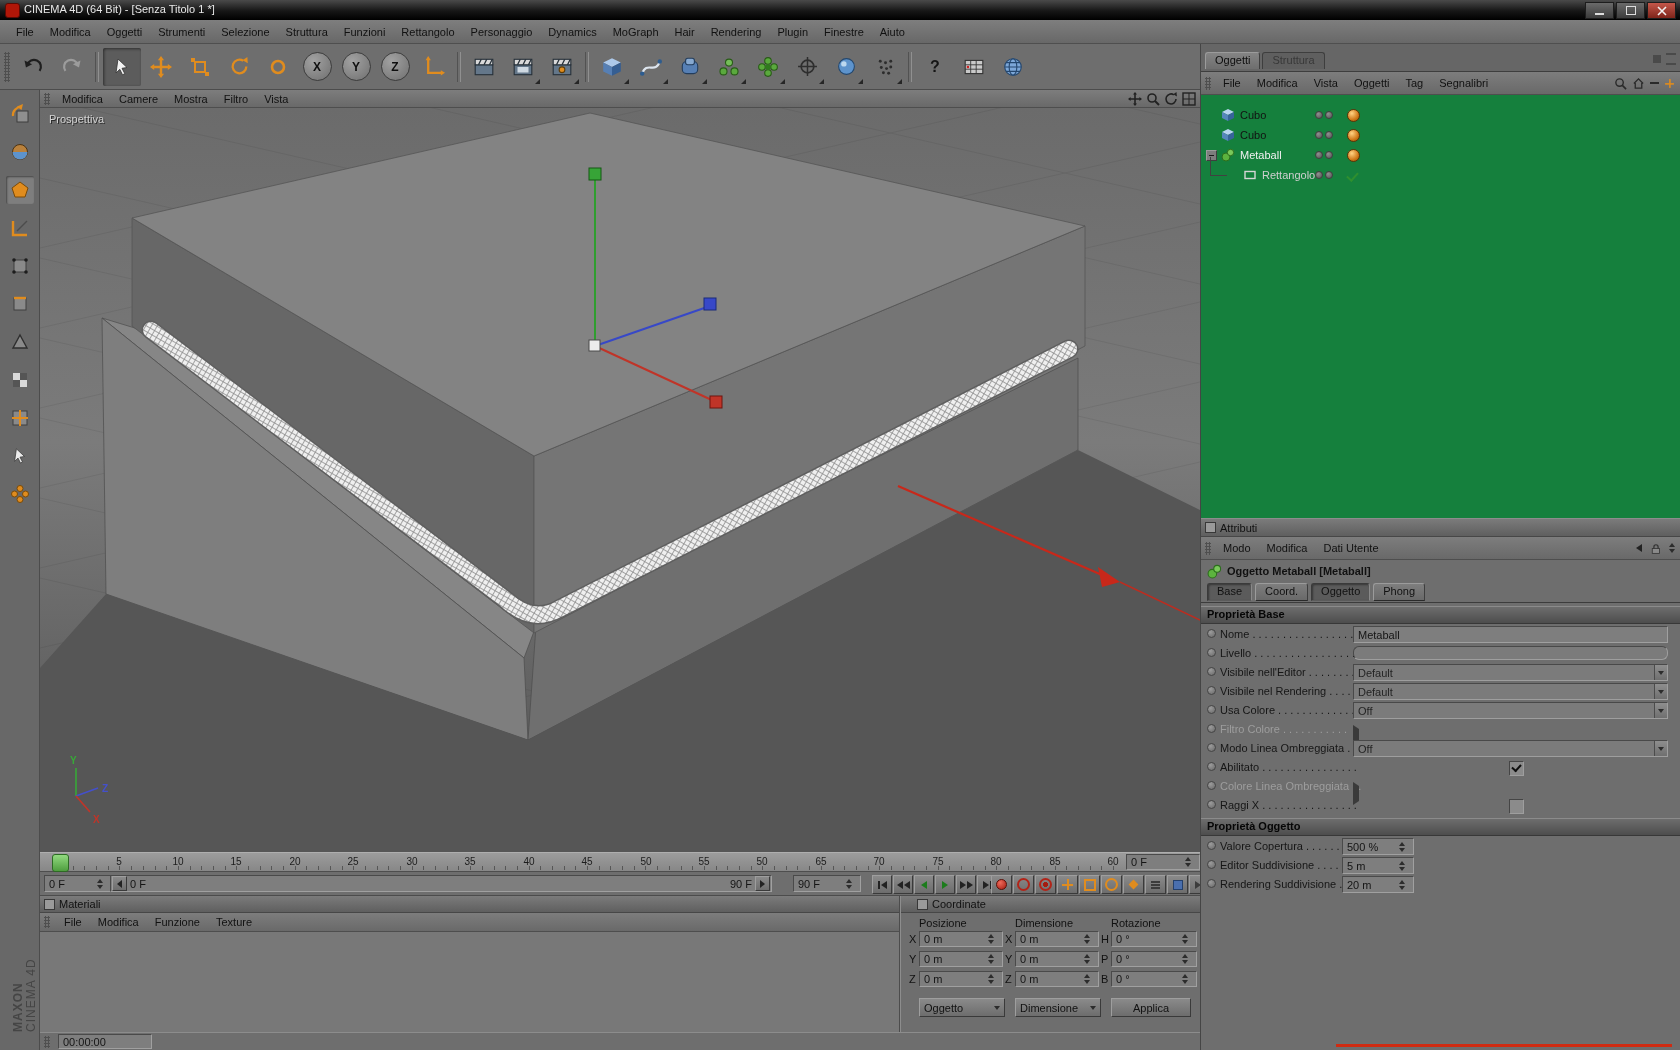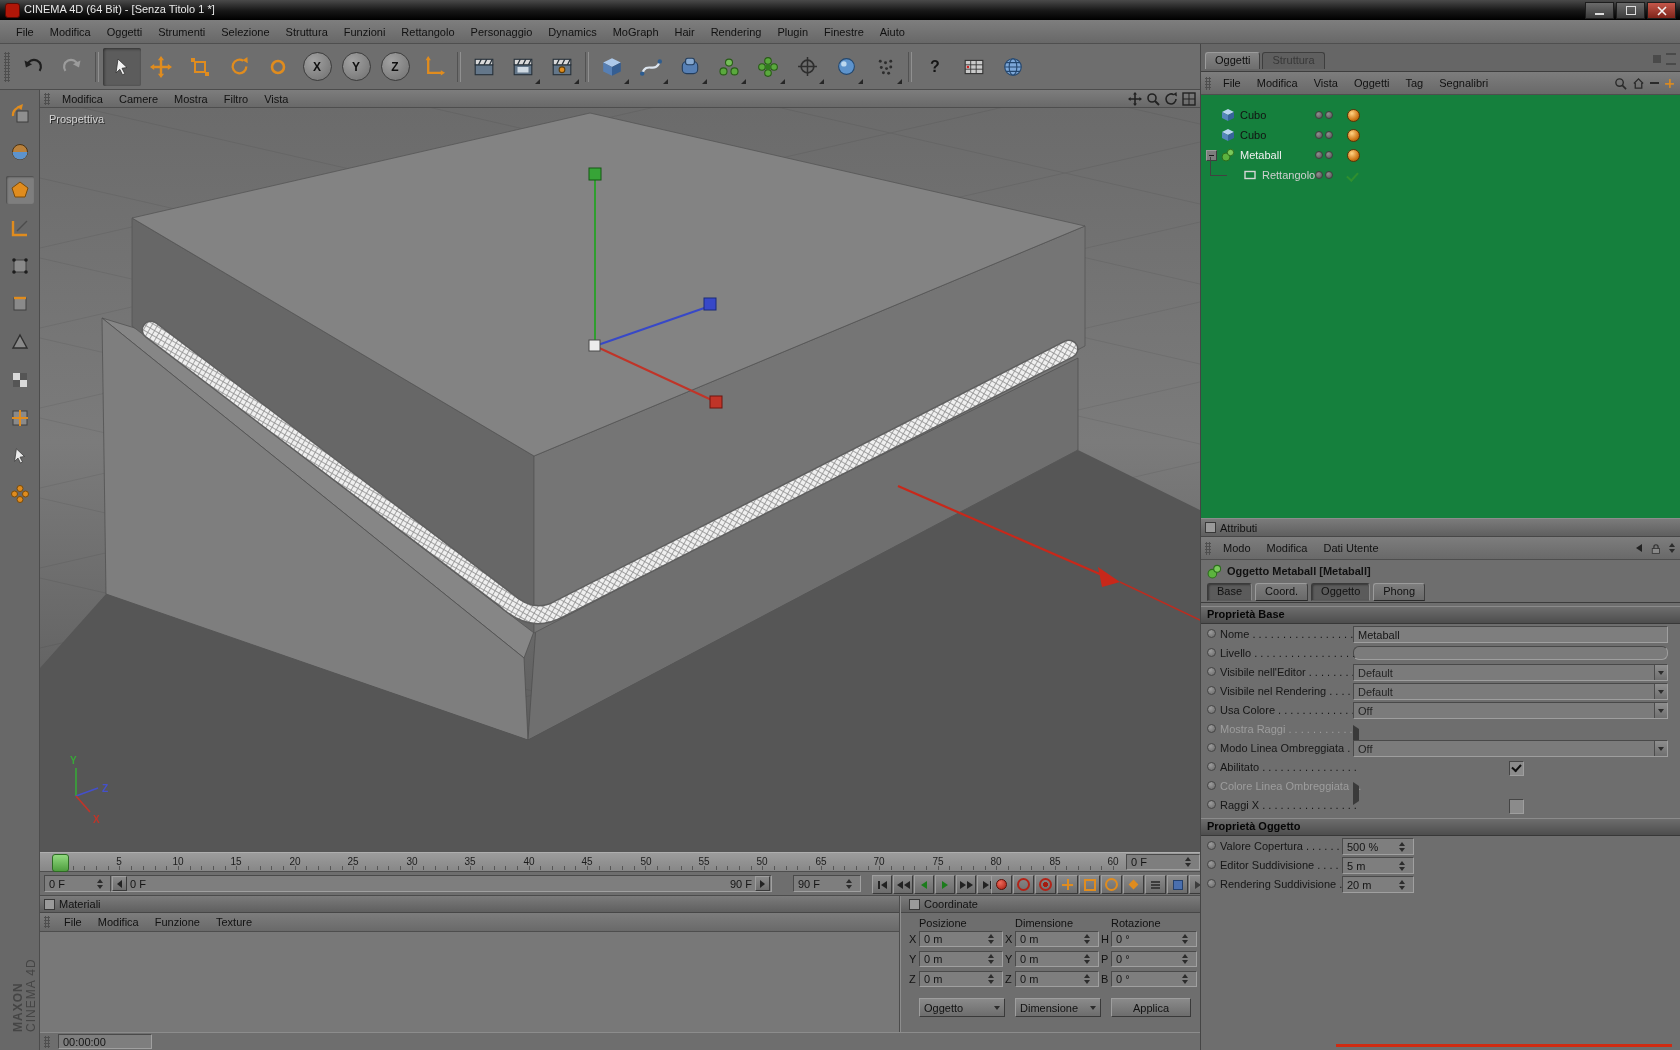--- a/index.html
+++ b/index.html
@@ -567,21 +567,21 @@
       <span class="grip" style="height:12px;margin-right:6px"></span>
       <span class="menu-item">File</span>
       <span class="menu-item">Modifica</span>
       <span class="menu-item">Funzione</span>
       <span class="menu-item">Texture</span>
     </div>
     <div style="height:100px;background:#787878"></div>
   </div>
 
   <div class="abs" style="left:900px;top:896px;width:300px;height:136px;background:#6e6e6e;box-sizing:border-box;border-left:1px solid #8d8d8d">
-    <div class="row" style="height:16px;background:linear-gradient(#7b7b7b,#5f5f5f);border-bottom:1px solid #474747;padding-left:8px;gap:4px">
+    <div class="row" style="height:16px;background:linear-gradient(#7b7b7b,#5f5f5f);border-bottom:1px solid #474747;padding-left:16px;gap:4px">
       <span style="width:9px;height:9px;border:1px solid #383838;background:#9a9a9a"></span>
       <span>Coordinate</span>
     </div>
     <span class="abs" style="left:18px;top:21px">Posizione</span>
     <span class="abs" style="left:114px;top:21px">Dimensione</span>
     <span class="abs" style="left:210px;top:21px">Rotazione</span>
 
     <span class="abs" style="left:8px;top:37px">X</span>
     <span class="field abs" style="left:18px;top:35px;width:74px;height:14px">
         <span>0 m</span>
@@ -834,21 +834,21 @@
       <span class="albl">Usa Colore . . . . . . . . . . . . . .</span>
       <span class="ctl dd" style="left:152px;right:12px">
           <span>Off</span>
           <span class="ddnub">
             <i class="td"></i>
           </span>
         </span>
     </div>
     <div class="arow">
       <span class="abullet"></span>
-      <span class="albl dis">Mostra Raggi . . . . . . . . . . .</span>
+      <span class="albl dis">Filtro Colore . . . . . . . . . . .</span>
       <i class="tr ctl" style="left:152px;top:6px;border-left-color:#3a3a3a"></i>
     </div>
     <div class="arow">
       <span class="abullet"></span>
       <span class="albl">Modo Linea Ombreggiata . . .</span>
       <span class="ctl dd" style="left:152px;right:12px">
           <span>Off</span>
           <span class="ddnub">
             <i class="td"></i>
           </span>

